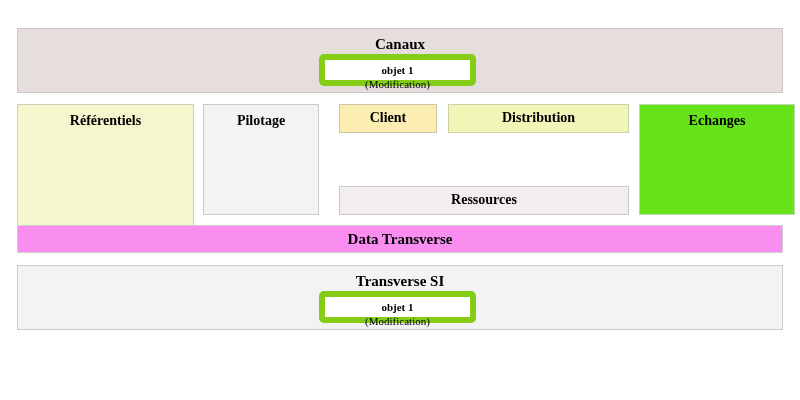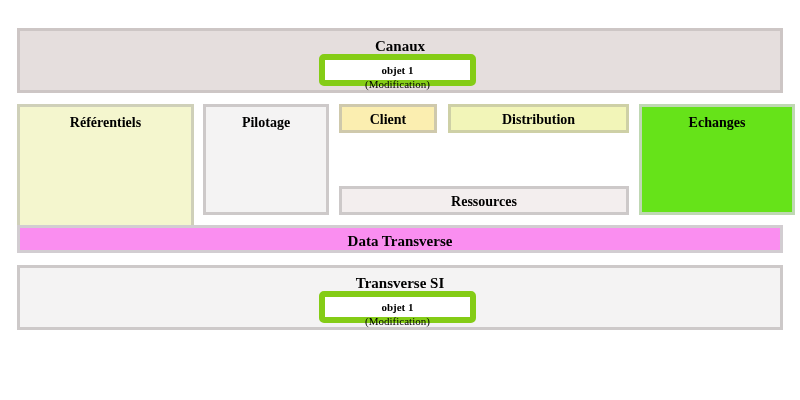--- a/index.html
+++ b/index.html
@@ -18,21 +18,21 @@
   #canvas {
     position: relative;
     width: 800px;
     height: 400px;
   }
 
   
   .block {
     position: absolute;
     box-sizing: border-box;
-    border: 3px solid #f97316;
+    border: 1px solid #f97316;
     display: block;
   }
   .block > .title {
     display: block;
     width: 100%;
     text-align: center;
     font-weight: bold;
     line-height: 1.15;
   }
 
@@ -65,21 +65,21 @@
   .b-referentiels {
     left: 17px; top: 104px;
     width: 177px; height: 132px;
     background: #f4f6ce;
     border-color: #cfd0b9;
   }
   .b-referentiels > .title { margin-top: 8px; font-size: 14px; }
 
   .b-pilotage {
     left: 203px; top: 104px;
-    width: 126px; height: 111px;
+    width: 116px; height: 111px;
     background: #f4f3f3;
     border-color: #cdc9c9;
   }
   .b-pilotage > .title { margin-top: 8px; font-size: 14px; }
 
   .b-client {
     left: 339px; top: 104px;
     width: 98px; height: 29px;
     background: #fbeeb0;
     border-color: #cfc9ac;

